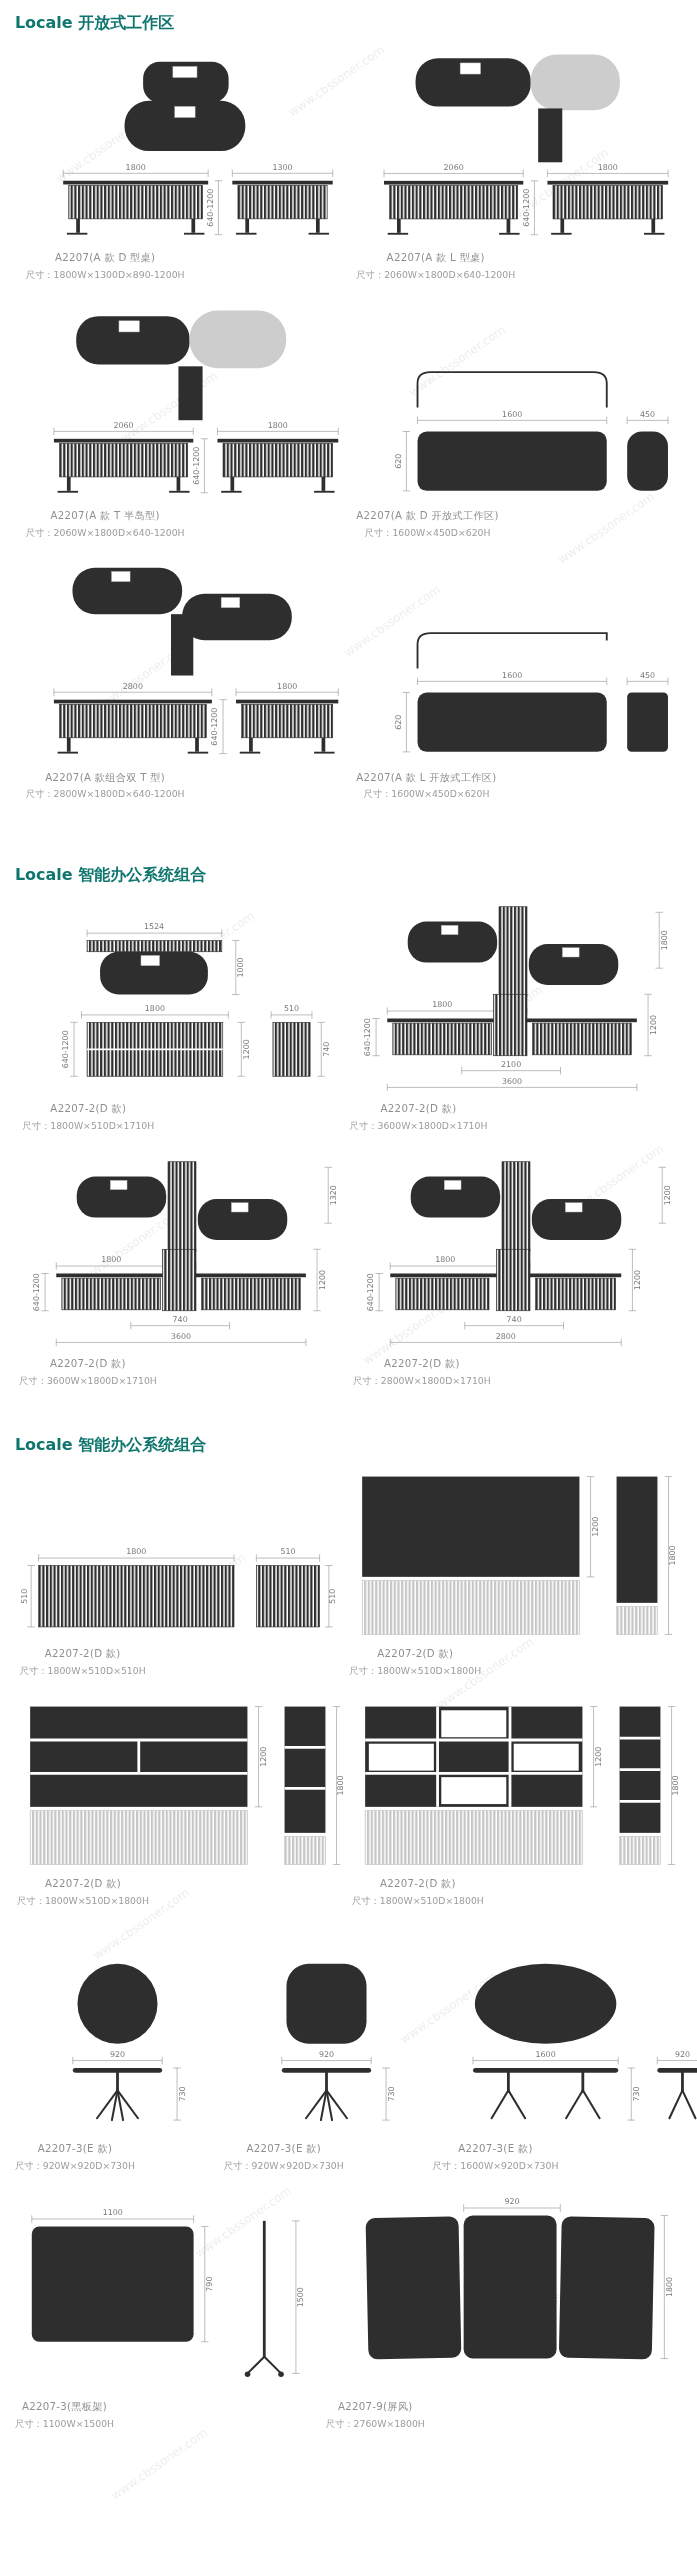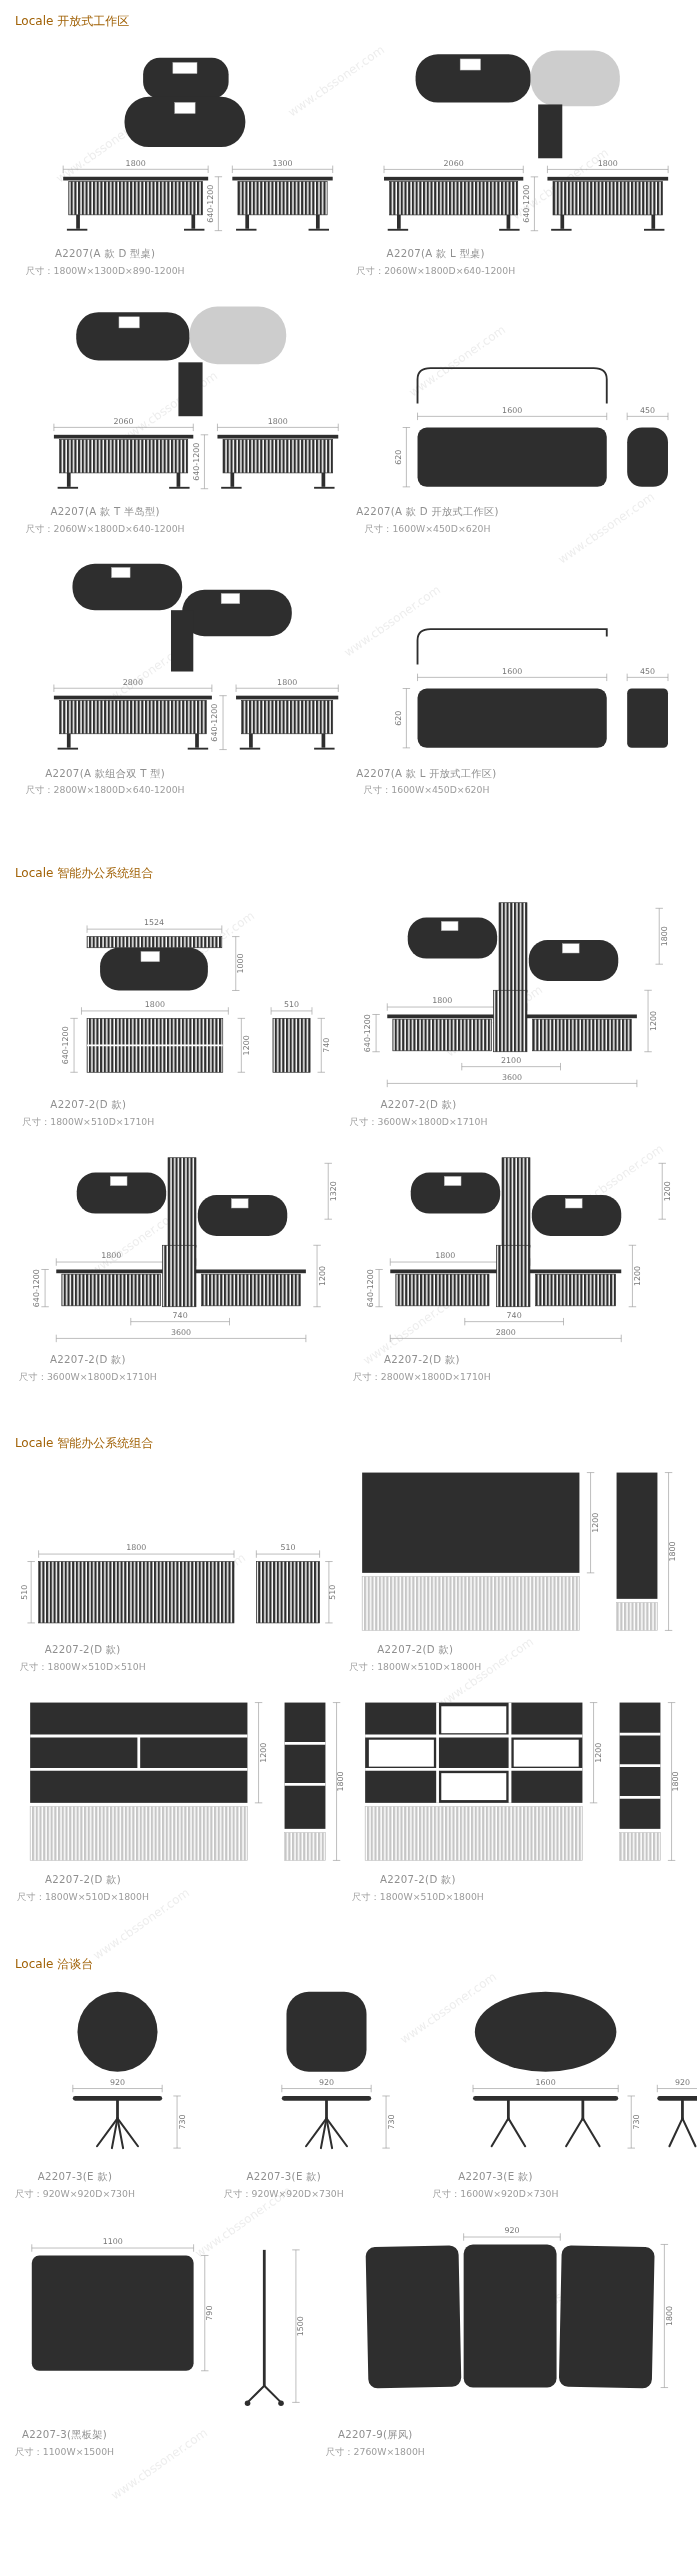--- a/index.html
+++ b/index.html
@@ -1,21 +1,21 @@
 <!DOCTYPE html>
 <html style="font-size:15px"><head>
 <meta charset="utf-8">
 <style>
   *{margin:0;padding:0;box-sizing:border-box}
   html,body{background:#fff}
   .page{position:relative;width:698px;height:2576px;margin:0 auto;background:#fff;overflow:hidden;
         font-family:"DejaVu Sans","Liberation Sans",sans-serif}
   .sec{position:relative;padding:11.2px 13px 0}
   .sec-a{min-height:852px}.sec-b{min-height:570px}.sec-c{min-height:521px}.sec-d{min-height:634px}
-  .sec-title{font-size:12px;font-weight:normal;color:#a16207;margin:1.9px 0 9.3px 1.9px}
+  .sec-title{font-size:16px;font-weight:bold;color:#0f766e;margin:1.9px 0 9.3px 1.9px}
   .row{display:flex;justify-content:space-evenly;align-items:flex-end}
   figure{display:flex;flex-direction:column;align-items:flex-start;margin:5.6px 1.9px 17px}
   figcaption{text-align:center;margin-top:7.4px}
   .pname{font-size:10.2px;color:#8f8f8f;letter-spacing:0.3px}
   .psize{font-size:9.3px;color:#9c9c9c;margin-top:3.7px}
   .wm{position:absolute;color:rgba(185,185,185,.26);font-size:12px;transform:rotate(-35deg);
       white-space:nowrap;pointer-events:none;z-index:0}
   svg{display:block;position:relative;z-index:1}
   .dk{fill:#2e2e2e}
   .gy{fill:#cdcdcd}
@@ -735,21 +735,20 @@
         </svg>
         <figcaption>
           <div class="pname">A2207-2(D 款)</div>
           <div class="psize">尺寸：1800W×510D×1800H</div>
         </figcaption>
       </figure>
     </div>
   </section>
 
   <section class="sec sec-d">
-    <h2 class="sec-title">Locale 洽谈台</h2>
 
     <div class="row">
 
       <figure>
         <svg width="205" height="175" viewBox="0 0 220 188">
           <circle cx="110" cy="47" r="43" class="dk"></circle>
           <g class="dim">
               <line x1="62" y1="108" x2="158" y2="108"></line>
               <line x1="62" y1="104" x2="62" y2="112"></line>
               <line x1="158" y1="104" x2="158" y2="112"></line>

